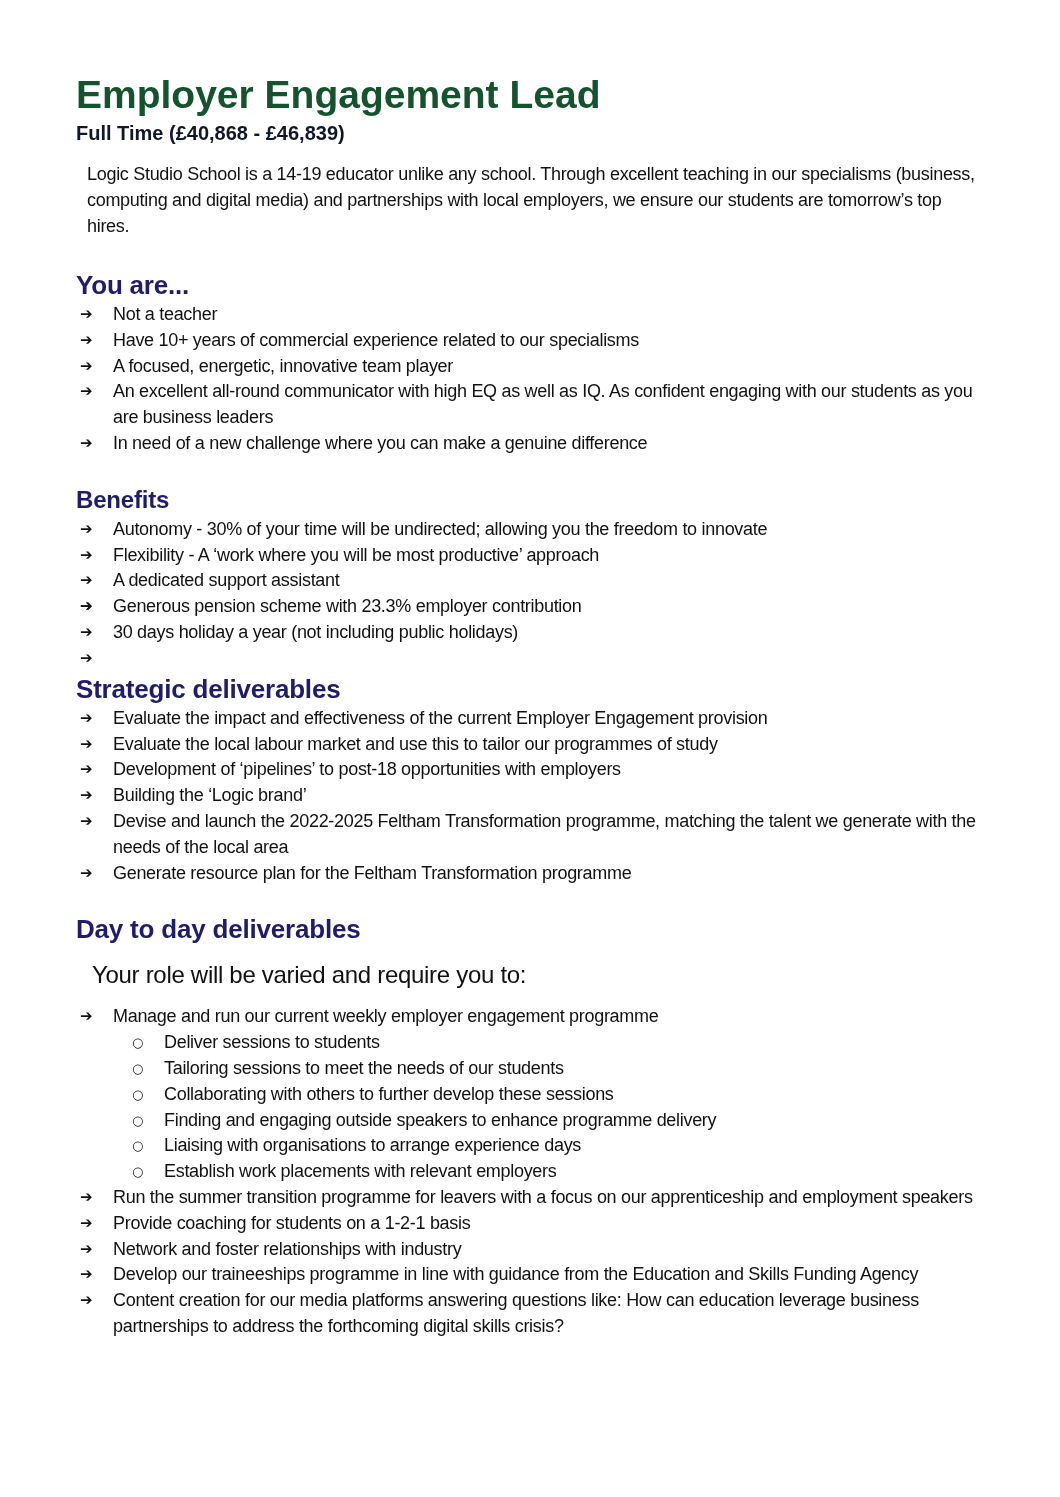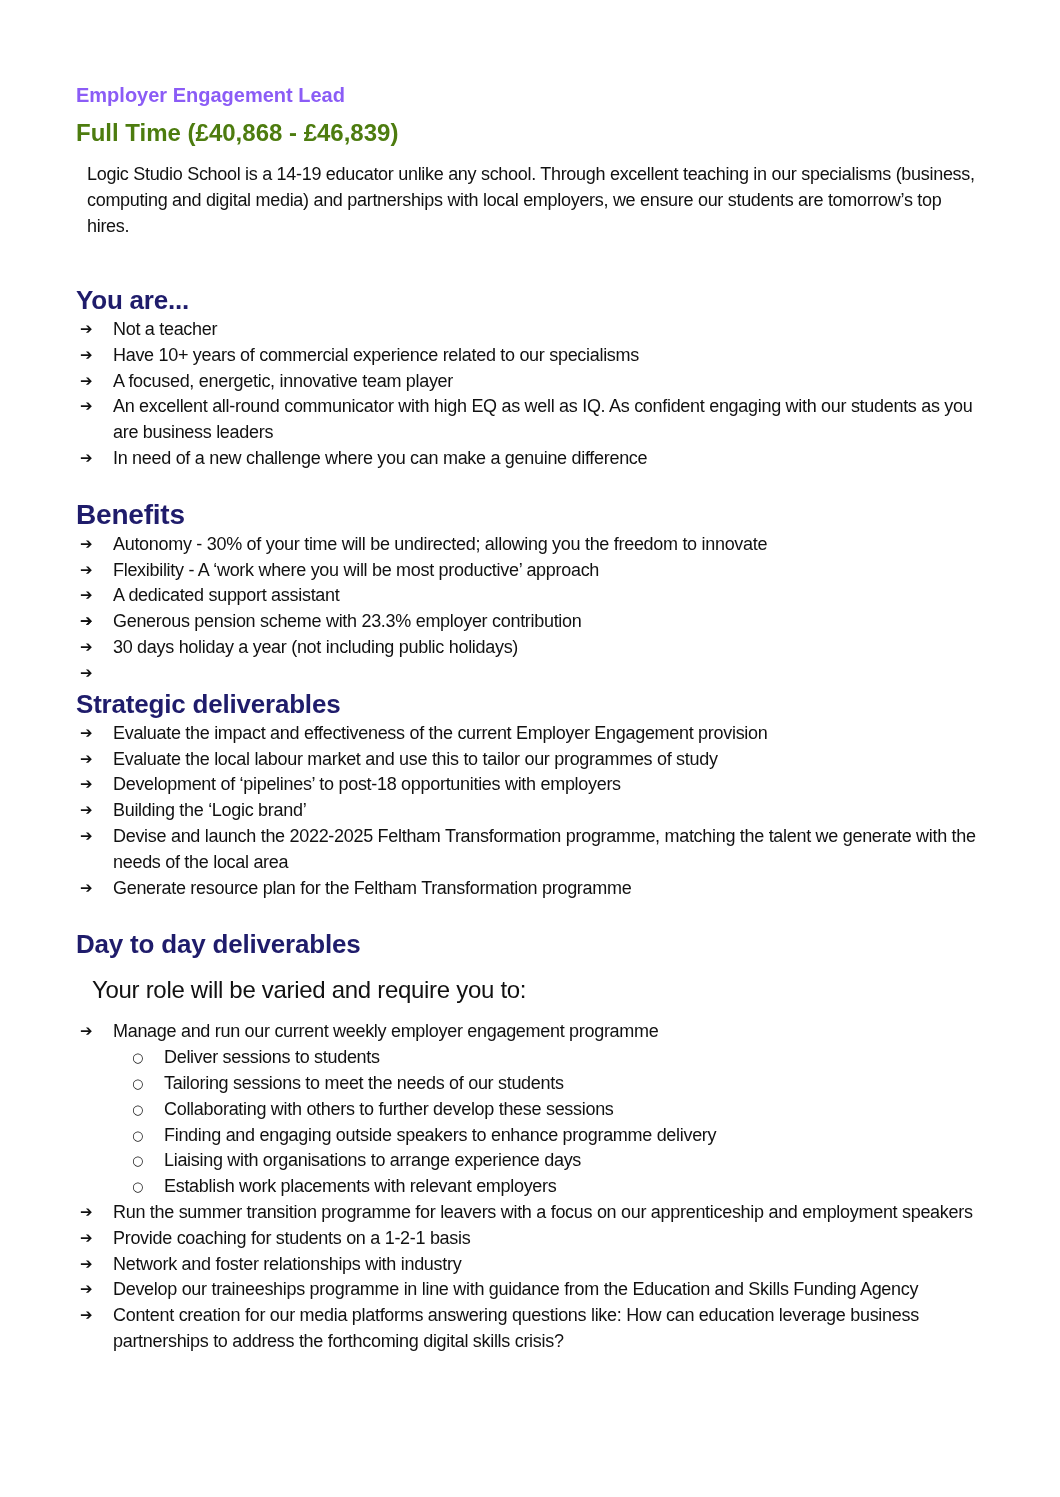--- a/index.html
+++ b/index.html
@@ -16,31 +16,31 @@
       color: #111111;
     }
     .page {
       position: absolute;
       left: 76px;
       top: 76px;
       width: 920px;
     }
     h1.title {
       margin: 0;
-      font-size: 20px;
+      font-size: 39px;
       font-weight: bold;
-      color: #8b5cf6;
+      color: #14532d;
       line-height: 38px;
       letter-spacing: 0px;
     }
     h2.subtitle {
       margin: 0;
-      font-size: 24px;
+      font-size: 20px;
       font-weight: bold;
-      color: #4d7c0f;
+      color: #0f172a;
       line-height: 34px;
       margin-top: 2px;
     }
     p.body-text {
       margin: 11px;
       font-size: 18px;
       line-height: 26px;
       letter-spacing: -0.3px;
     }
     h3.section-heading {
@@ -48,24 +48,24 @@
       font-size: 26px;
       font-weight: bold;
       color: #1f1c6b;
       line-height: 34px;
       letter-spacing: -0.2px;
     }
     .section {
       margin-top: 26px;
     }
     .section.first {
-      margin-top: 44px;
+      margin-top: 29px;
     }
     .section.benefits h3 {
-      font-size: 28px;
+      font-size: 24px;
     }
     ul.arrow-list {
       list-style: none;
       margin: 0;
       padding: 0;
     }
     ul.arrow-list > li {
       position: relative;
       padding-left: 37px;
       font-size: 18px;

